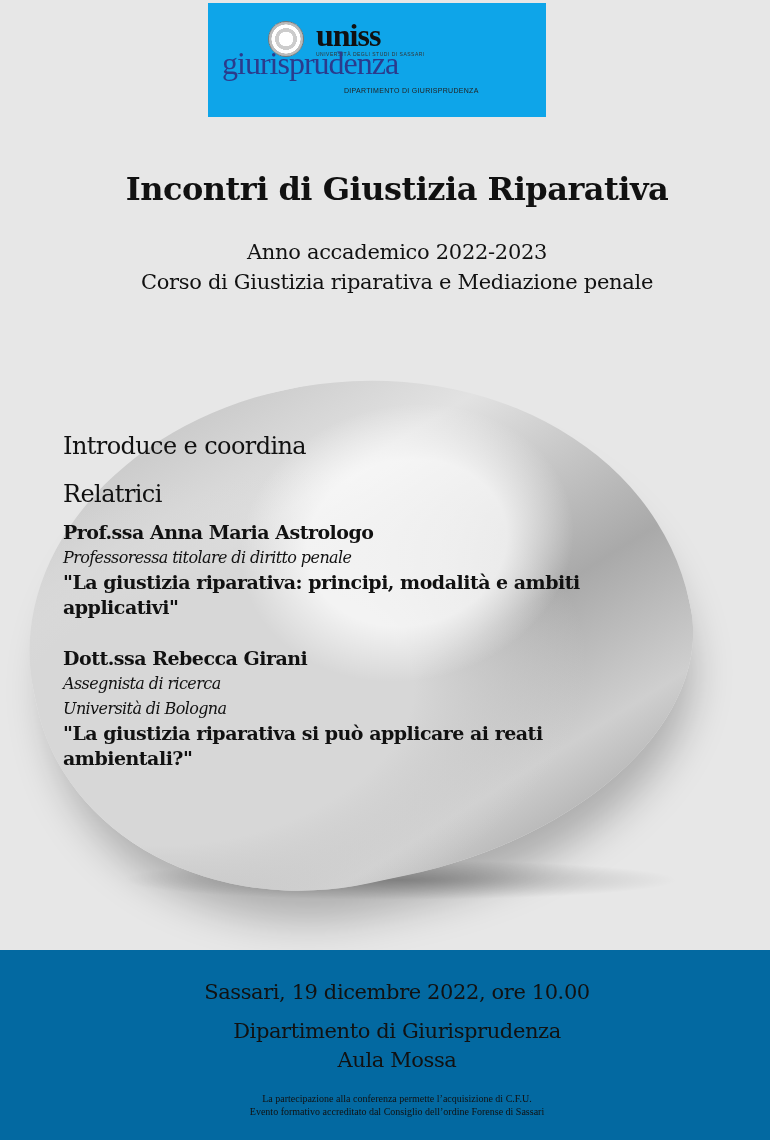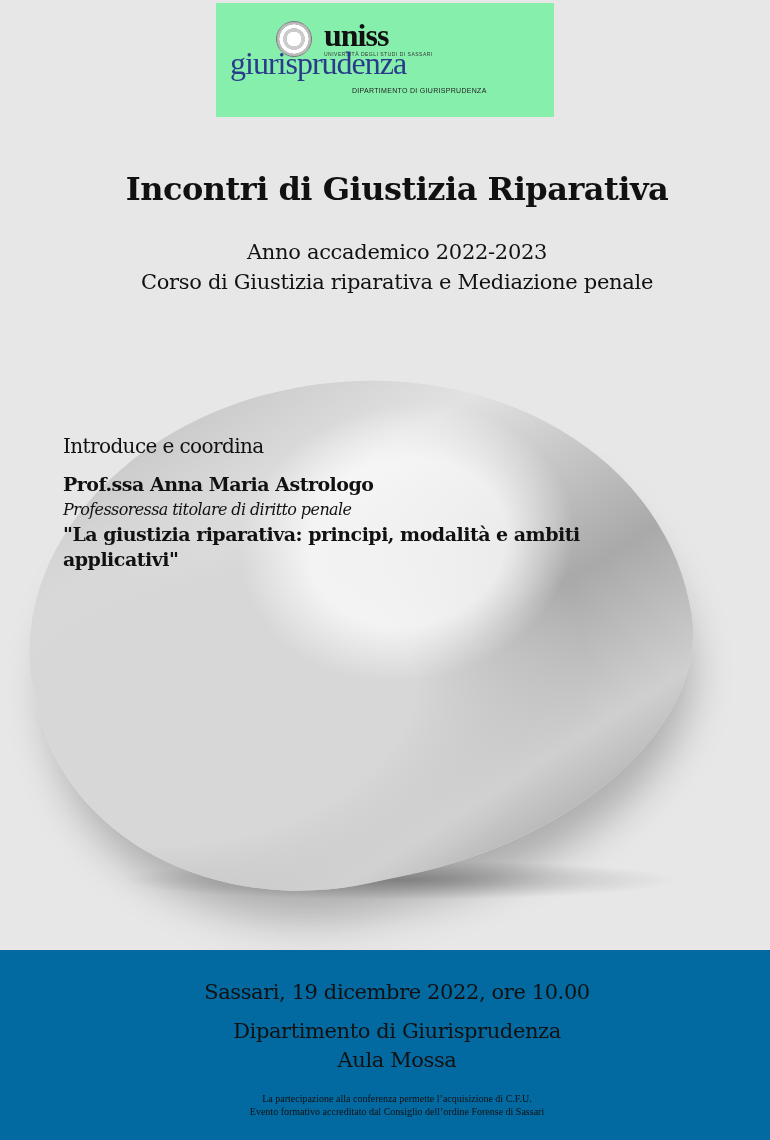--- a/index.html
+++ b/index.html
@@ -3,22 +3,22 @@
 <meta charset="utf-8">
 <style>
   html, body { margin:0; padding:0; }
   body {
     width:770px; height:1140px; position:relative; overflow:hidden;
     background:#e7e7e7;
     font-family:"DejaVu Serif", "Liberation Serif", serif;
     color:#111;
   }
   .logo-box {
-    position:absolute; left:216px; top:3px; width:338px; height:114px;
-    background:#86efac;
+    position:absolute; left:208px; top:3px; width:338px; height:114px;
+    background:#0ea5e9;
   }
   .seal {
     position:absolute; left:60px; top:18px; width:34px; height:34px; border-radius:50%;
     border:1px solid #777; background:
       radial-gradient(circle, #fff 0 30%, #ccc 31% 45%, #fff 46% 60%, #bbb 61% 70%, #fff 71%);
   }
   .uniss {
     position:absolute; left:108px; top:14px;
     font-family:"Liberation Serif", serif; font-weight:bold; font-size:32px; color:#111; letter-spacing:-1px;
   }
@@ -50,21 +50,21 @@
       radial-gradient(ellipse at 60% 35%, rgba(255,255,255,0.7) 0 18%, rgba(255,255,255,0) 30%),
       radial-gradient(ellipse at 25% 60%, #d7d7d7 0 30%, rgba(0,0,0,0) 55%),
       linear-gradient(160deg, #bdbdbd 0%, #e2e2e2 30%, #a9a9a9 60%, #cfcfcf 80%, #9c9c9c 100%);
     box-shadow: 0 40px 40px -10px rgba(0,0,0,0.25);
   }
   .stone-shadow {
     position:absolute; left:120px; top:860px; width:560px; height:40px; border-radius:50%;
     background:radial-gradient(ellipse, rgba(0,0,0,0.28), rgba(0,0,0,0) 70%);
   }
   .content { position:absolute; left:63px; top:432px; width:640px; }
-  .lbl { font-family:"DejaVu Serif", serif; font-size:20px; letter-spacing:-0.6px; line-height:28px; }
+  .lbl { font-family:"DejaVu Serif", serif; font-size:24px; letter-spacing:-0.6px; line-height:28px; }
   .bold { font-family:"DejaVu Serif", serif; font-weight:bold; font-size:19px; letter-spacing:-0.5px; line-height:25px; }
   .ital { font-family:"DejaVu Serif", serif; font-style:italic; font-size:16px; letter-spacing:-0.6px; line-height:25px; }
   .bottom {
     position:absolute; left:0; top:950px; width:770px; height:190px; background:#0369a1;
   }
   .date { position:absolute; left:0; width:794px; top:30px; text-align:center; font-size:21px; letter-spacing:-0.4px; }
   .place { position:absolute; left:0; width:794px; top:67px; text-align:center; font-size:21px; line-height:29px; letter-spacing:-0.4px; }
   .notes { position:absolute; left:0; width:794px; top:142px; text-align:center;
     font-family:"Liberation Serif", serif; font-size:10px; line-height:13px; }
 </style>
@@ -83,27 +83,34 @@
 <div class="subtitle">
   <div>Anno accademico 2022-2023</div>
   <div>Corso di Giustizia riparativa e Mediazione penale</div>
 </div>
 
 <div class="stone-shadow"></div>
 <div class="stone"></div>
 
 <div class="content">
   <div class="lbl">Introduce e coordina</div>
+  <div class="lbl" style="margin-top:20px">Relatrici</div>
 
   <div style="margin-top:12px">
     <div class="bold">Prof.ssa Anna Maria Astrologo</div>
     <div class="ital">Professoressa titolare di diritto penale</div>
     <div class="bold" style="width:600px">"La giustizia riparativa: principi, modalità e ambiti applicativi"</div>
   </div>
 
+  <div style="margin-top:26px">
+    <div class="bold">Dott.ssa Rebecca Girani</div>
+    <div class="ital">Assegnista di ricerca</div>
+    <div class="ital">Università di Bologna</div>
+    <div class="bold" style="width:560px">"La giustizia riparativa si può applicare ai reati ambientali?"</div>
+  </div>
 </div>
 
 <div class="bottom">
   <div class="date">Sassari, 19 dicembre 2022, ore 10.00</div>
   <div class="place">
     <div>Dipartimento di Giurisprudenza</div>
     <div>Aula Mossa</div>
   </div>
   <div class="notes">
     <div>La partecipazione alla conferenza permette l’acquisizione di C.F.U.</div>

